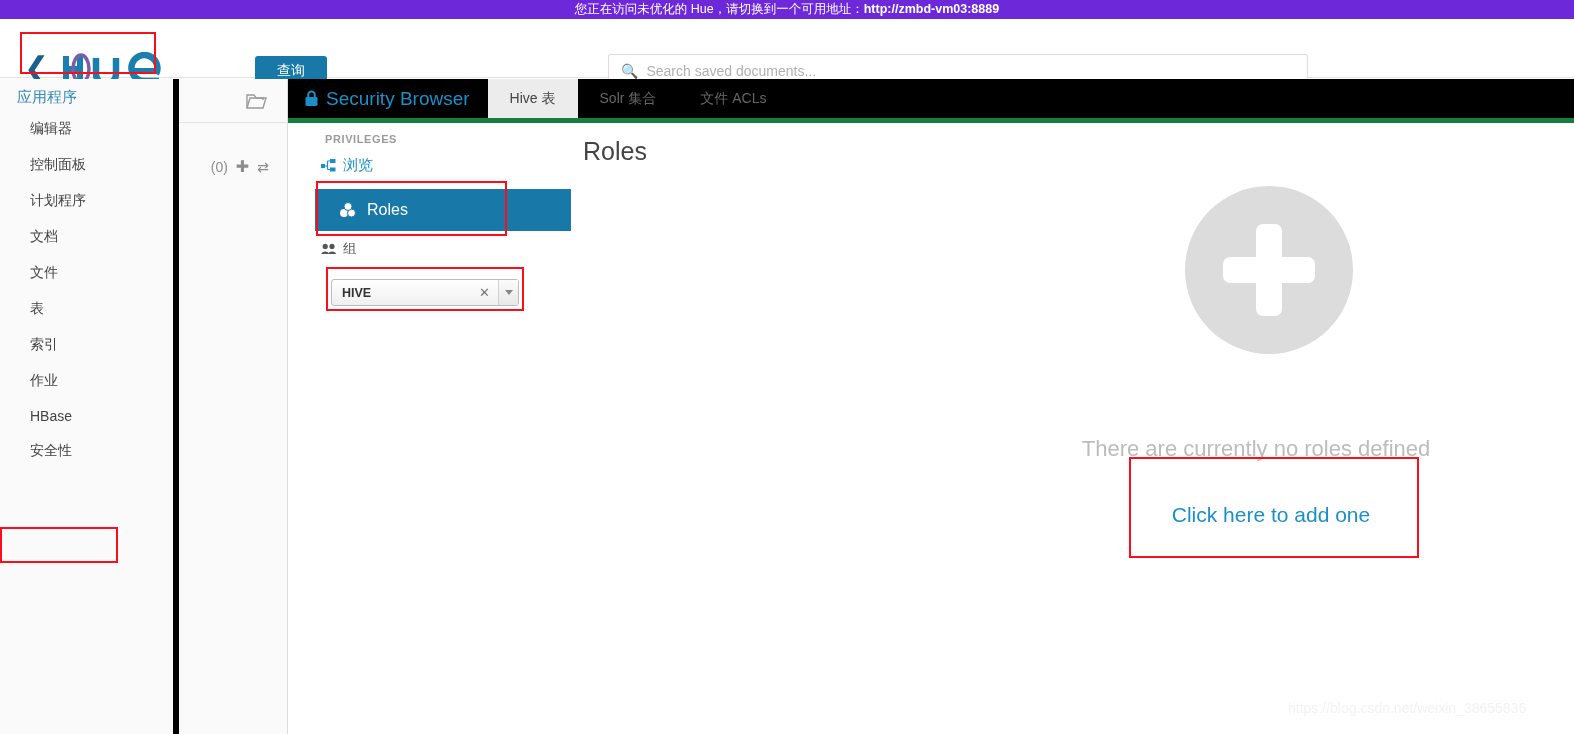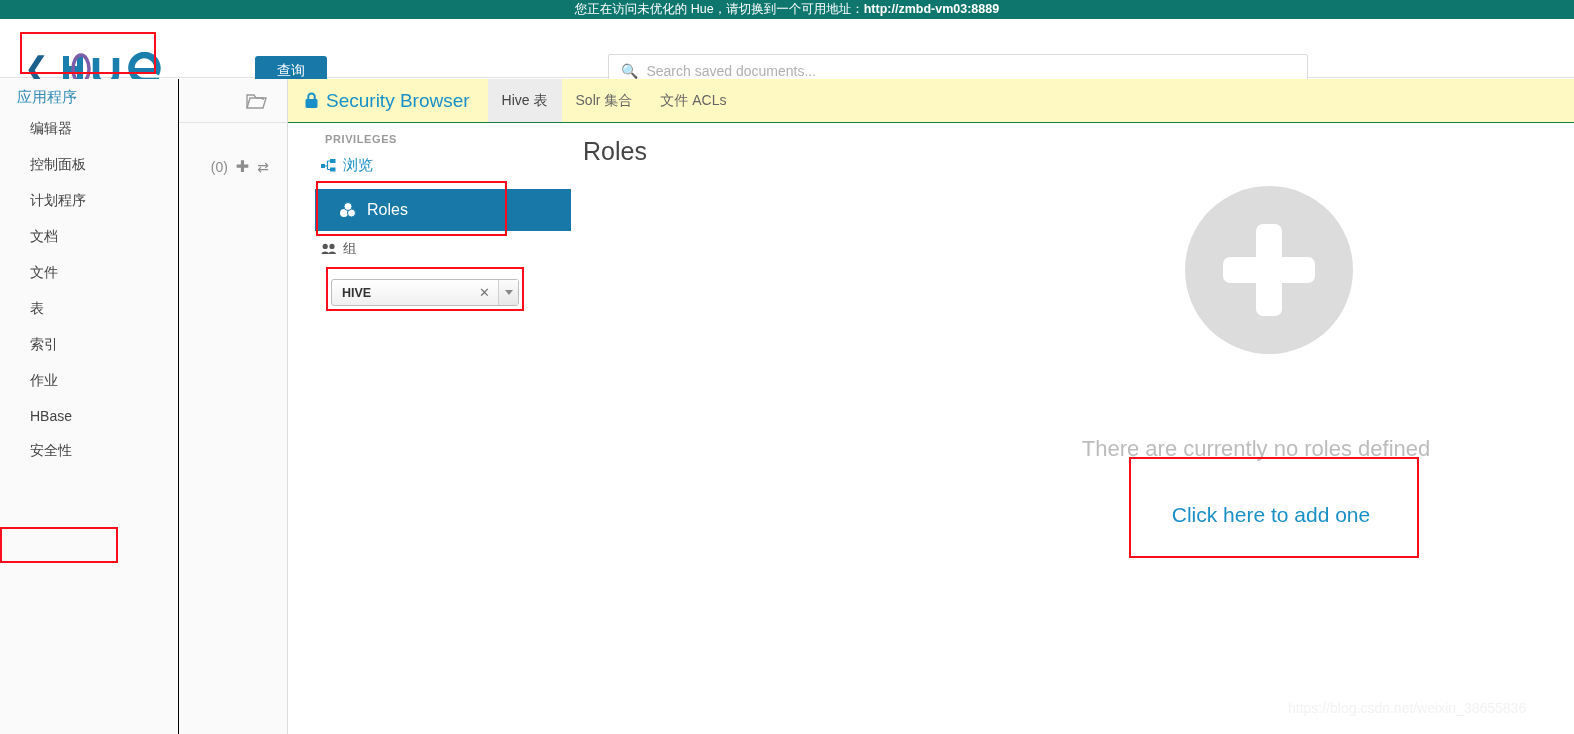--- a/index.html
+++ b/index.html
@@ -7,21 +7,21 @@
     width: 1574px; height: 734px;
     font-family: "Liberation Sans", sans-serif;
     background: #fff;
     overflow: hidden;
   }
   #app { position: relative; width: 1574px; height: 734px; }
 
   
   .warn-banner {
     position: absolute; left: 0; top: 0; width: 1574px; height: 19px;
-    background: #0f766e; color: #ffffff;
+    background: #6d28d9; color: #ffffff;
     font-size: 12.5px; line-height: 19px; text-align: center;
     white-space: nowrap;
   }
   .warn-banner b { font-weight: bold; }
 
   
   .header {
     position: absolute; left: 0; top: 19px; width: 1574px; height: 59px;
     background: #ffffff; border-bottom: 1px solid #e2e2e2;
   }
@@ -68,21 +68,21 @@
   .search-input {
     border: none; outline: none; flex: 1; font-size: 14px;
     color: #333; font-family: "Liberation Sans", sans-serif;
     background: transparent;
   }
   .search-input::placeholder { color: #b0b0b0; }
 
   
   .sidebar {
     position: absolute; left: 0; top: 79px; width: 179px; height: 655px;
-    background: #fafafa; border-right: 1px solid #000000;
+    background: #fafafa; border-right: 6px solid #000000;
   }
   .side-group {
     color: #338bb8; font-size: 15px; padding: 9px 0 4px 17px;
   }
   .side-item {
     color: #444; font-size: 14px; padding: 9px 0 9px 30px;
     cursor: pointer;
   }
 
   
@@ -99,30 +99,30 @@
   .assist-row {
     display: flex; align-items: center; justify-content: flex-end;
     gap: 8px; padding: 34px 18px 0 0; color: #8d8d8d; font-size: 14px;
   }
   .assist-row .plus-ic { color: #8d8d8d; font-size: 16px; cursor: pointer; }
   .assist-row .refresh-ic { color: #8d8d8d; font-size: 14px; cursor: pointer; }
 
   
   .tabstrip {
     position: absolute; left: 288px; top: 79px; width: 1286px; height: 44px;
-    background: #fef9c3; border-bottom: 1px solid #15803d;
+    background: #000000; border-bottom: 5px solid #15803d;
     display: flex; align-items: stretch;
   }
   .brand-tab {
     display: flex; align-items: center; gap: 7px;
     padding: 0 18px 0 16px; color: #1b90c8; font-size: 19px;
     cursor: pointer;
   }
   .tab {
-    display: flex; align-items: center; padding: 0 14px;
+    display: flex; align-items: center; padding: 0 22px;
     color: #666; font-size: 14px; cursor: pointer;
   }
   .tab.active { background: #ececec; color: #444; }
 
   
   .privcol {
     position: absolute; left: 288px; top: 123px; width: 285px; height: 611px;
     background: #fff;
   }
   .priv-head {

